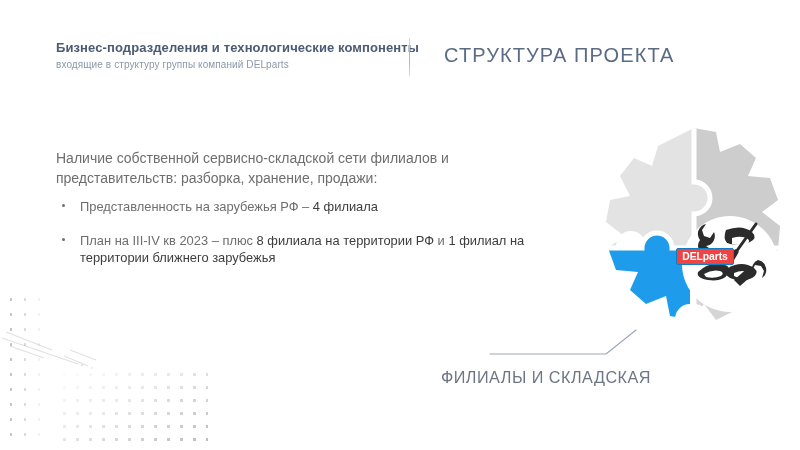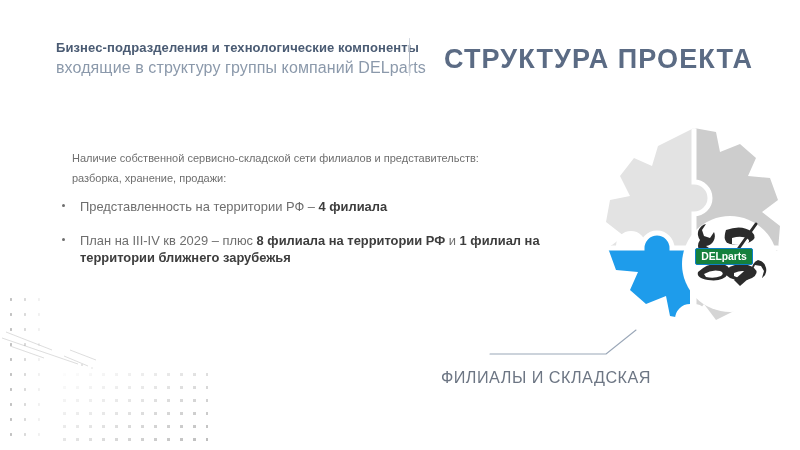--- a/index.html
+++ b/index.html
@@ -36,72 +36,72 @@
 
   
   .header{position:absolute;left:0;top:0;width:800px;height:100px;}
   #header-title-main{
     position:absolute;left:56px;top:40px;
     font-size:13px;font-weight:bold;color:#4a5b73;
     letter-spacing:.1px;white-space:nowrap;
   }
   #header-title-sub{
     position:absolute;left:56px;top:59px;
-    font-size:16px;font-weight:normal;color:#8b99ab;
+    font-size:10px;font-weight:normal;color:#8b99ab;
     letter-spacing:.1px;white-space:nowrap;
   }
   #header-divider{
     position:absolute;left:409px;top:38px;width:1px;height:38px;
     background:linear-gradient(to bottom,#d8dde4,#aeb6c2 35%,#aeb6c2 65%,#d8dde4);
   }
   #slide-heading{
     position:absolute;left:444px;top:44px;
-    font-size:27px;color:#5b6b84;font-weight:bold;
+    font-size:20px;color:#5b6b84;font-weight:normal;
     letter-spacing:1.1px;white-space:nowrap;
   }
 
   
   #intro-text{
-    position:absolute;left:72px;top:148px;width:430px;
-    font-size:11px;line-height:20px;color:#6e6e6e;
+    position:absolute;left:56px;top:148px;width:430px;
+    font-size:14px;line-height:20px;color:#6e6e6e;
   }
   #bullet-list{position:absolute;left:56px;top:198px;width:520px;}
   .bullet-row{
     position:relative;display:block;
     padding-left:24px;
     font-size:12.9px;line-height:17px;color:#6e6e6e;
     margin-bottom:17px;
   }
   .bullet-row:last-child{margin-bottom:0;}
   .bullet-dot{
     position:absolute;left:6px;top:6px;
     width:3px;height:3px;border-radius:50%;background:#6e6e6e;
   }
-  .b{font-weight:bold;color:#3d3d3d;}
+  .b{font-weight:normal;color:#3d3d3d;}
 
   
   #leader-line{position:absolute;left:488px;top:328px;width:152px;height:30px;}
 
   
   #caption{
     position:absolute;left:381px;top:366px;width:270px;
     font-size:16.2px;line-height:22px;color:#6d7684;
     letter-spacing:.5px;
     text-align:right;
   }
 
   
   #gear-graphic{position:absolute;left:588px;top:122px;width:212px;height:252px;}
   #logo-badge{
     position:absolute;left:684px;top:210px;width:90px;height:90px;
   }
   #logo-wordmark{
-    position:absolute;left:695px;top:248px;
+    position:absolute;left:676px;top:248px;
     width:56px;height:15px;
-    background:#15803d;
+    background:#ef4444;
     border:1px solid #0d7fc6;
     border-radius:2px;
     color:#ffffff;font-size:10.4px;font-weight:bold;
     line-height:15px;text-align:center;letter-spacing:-.1px;
   }
 </style>
 </head>
 <body>
 
 <div class="slide">
@@ -128,28 +128,28 @@
     <div id="header-divider"></div>
     <div id="slide-heading">СТРУКТУРА ПРОЕКТА</div>
   </div>
 
   <div id="intro-text">Наличие собственной сервисно-складской сети филиалов и представительств: разборка, хранение, продажи:</div>
 
   <div id="bullet-list">
 
     <div class="bullet-row">
       <span class="bullet-dot"></span>
-      <span>Представленность на территории  РФ – </span><span class="b">4 филиала</span>
+      <span>Представленность на зарубежья  РФ – </span><span class="b">4 филиала</span>
     </div>
 
 
 
     <div class="bullet-row">
       <span class="bullet-dot"></span>
-      <span>План на III-IV кв 2029 – плюс </span><span class="b">8 филиала на территории РФ</span><span> и </span><span class="b">1 филиал на территории ближнего зарубежья</span>
+      <span>План на III-IV кв 2023 – плюс </span><span class="b">8 филиала на территории РФ</span><span> и </span><span class="b">1 филиал на территории ближнего зарубежья</span>
     </div>
 
   </div>
 
   <svg id="leader-line" viewBox="0 0 152 30">
     <path d="M2 26 L118 26 L148 2" fill="none" stroke="#9aa7b8" stroke-width="1.1" stroke-linecap="round" stroke-linejoin="round"></path>
   </svg>
 
   <div id="caption">
     <div>ФИЛИАЛЫ И СКЛАДСКАЯ</div>

